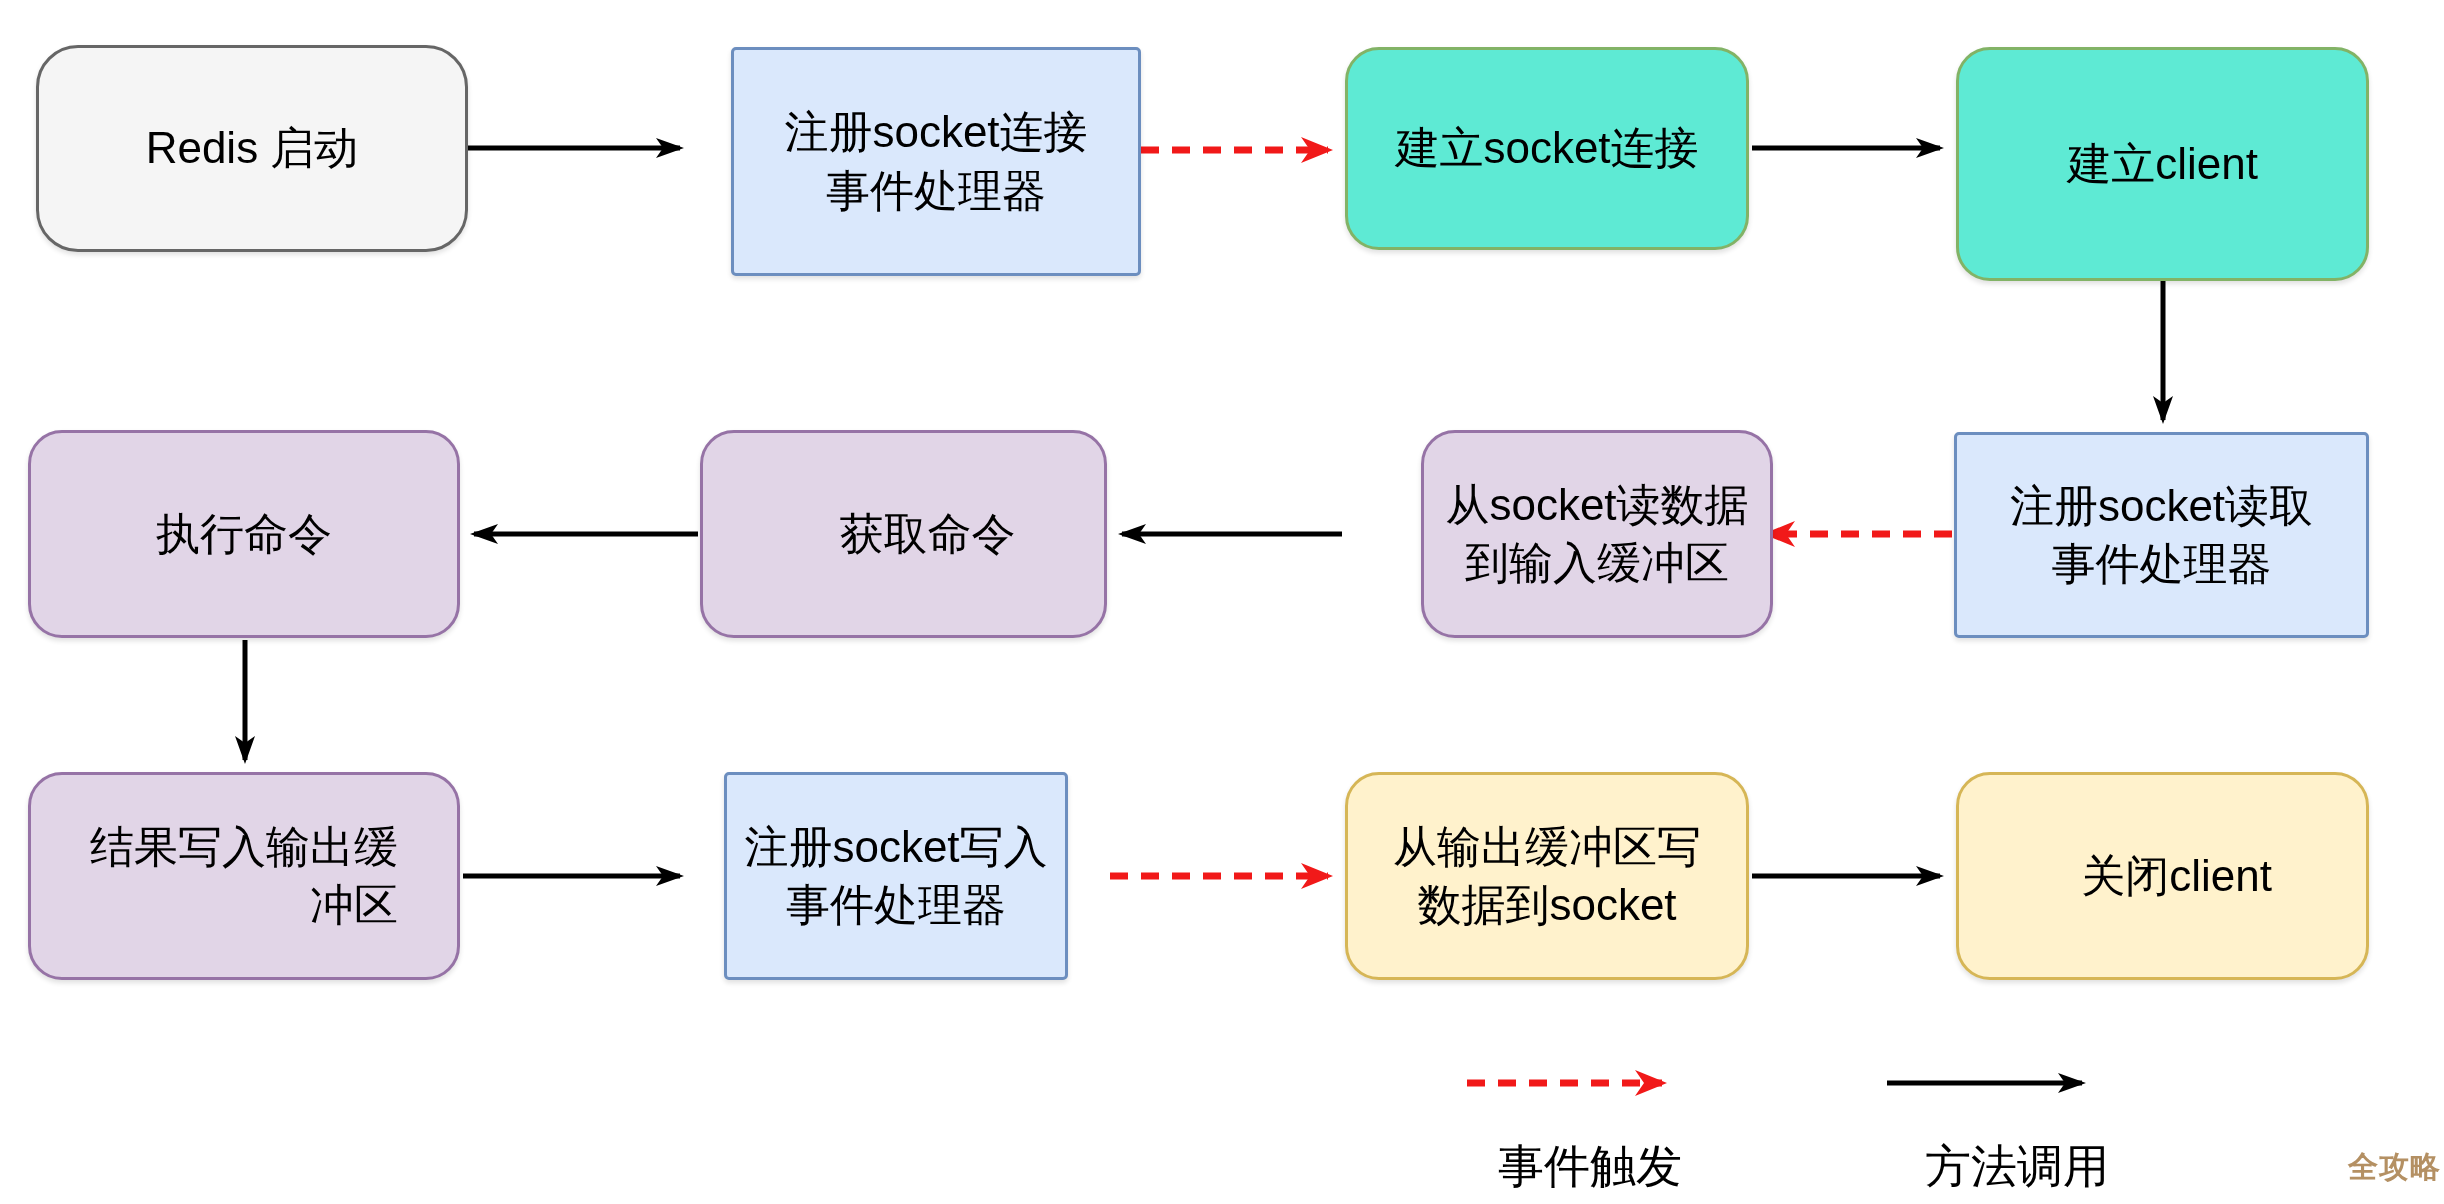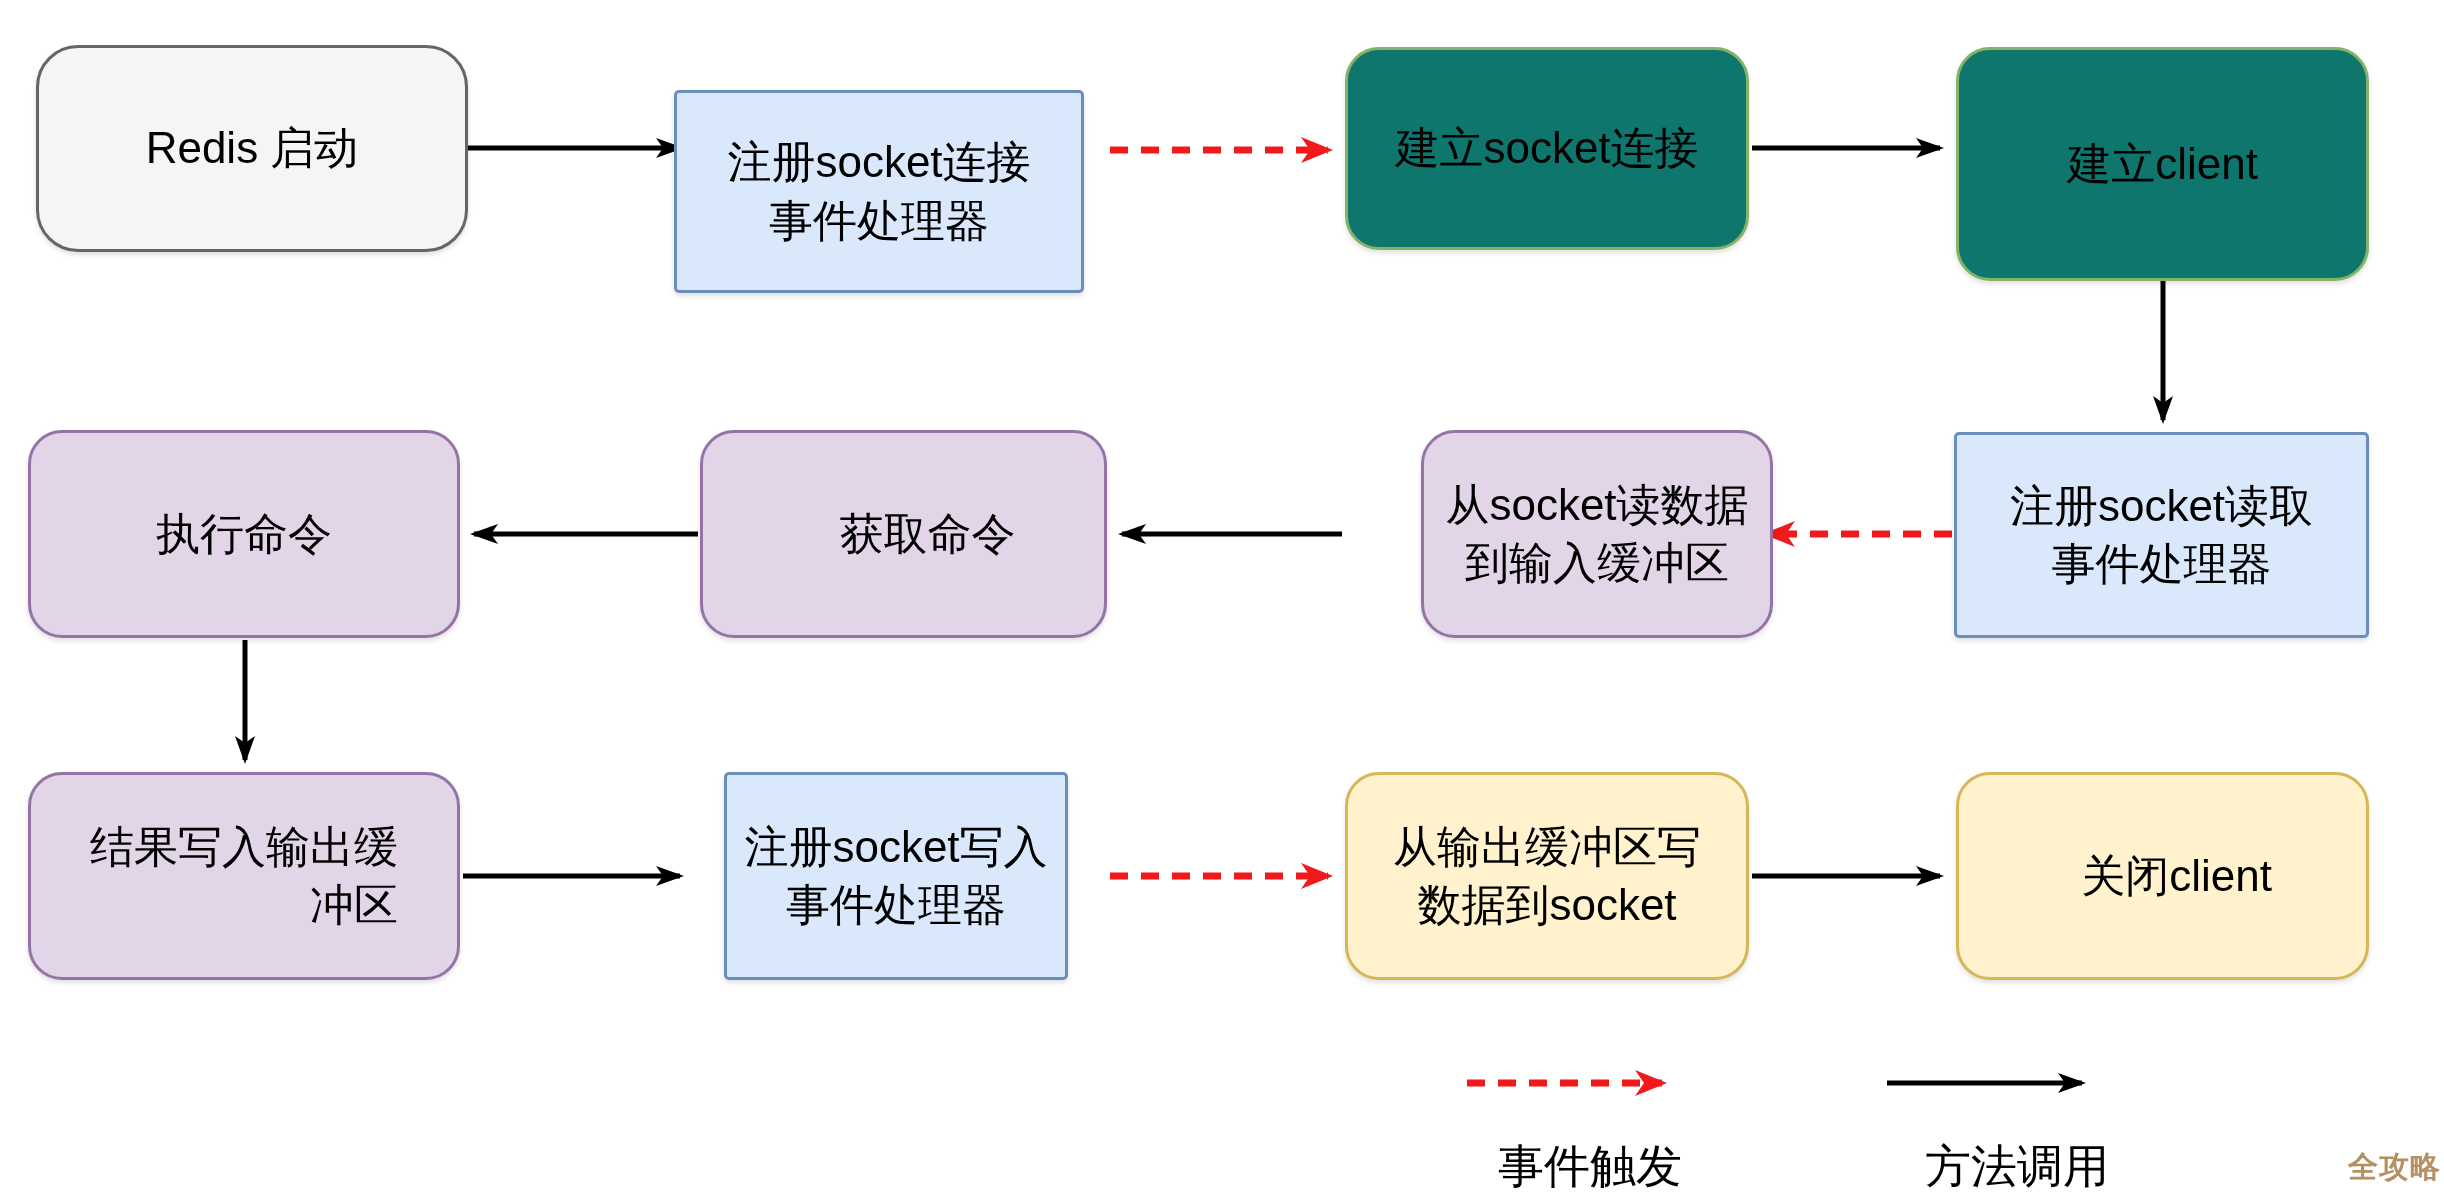--- a/index.html
+++ b/index.html
@@ -29,27 +29,27 @@
     font-size: 44px;
     line-height: 1.32;
     box-shadow: 0 3px 5px rgba(0,0,0,0.12);
   }
   .node .lbl { white-space: pre-line; padding: 0 10px; }
   .rounded  { border-radius: 34px; }
   .rounded-xl { border-radius: 42px; margin-left: 8px; }
   .rect { border-radius: 5px; }
   .c-gray   { background: #f5f5f5; border-color: #666666; }
   .c-blue   { background: #dae8fc; border-color: #6c8ebf; }
-  .c-green  { background: #0f766e; border-color: #82b366; }
+  .c-green  { background: #5eead4; border-color: #82b366; }
   .c-purple { background: #e1d5e7; border-color: #9673a6; }
   .c-yellow { background: #fff2cc; border-color: #d6b656; }
 
   
   #n-redis           { left:   28px; top:  45px; width: 432px; height: 207px; }
-  #n-reg-connect     { left:  674px; top:  47px; width: 410px; height: 203px; margin-top: 43px; }
+  #n-reg-connect     { left:  731px; top:  47px; width: 410px; height: 229px; }
   #n-socket          { left: 1345px; top:  47px; width: 404px; height: 203px; }
   #n-client          { left: 1956px; top:  47px; width: 413px; height: 234px; }
   #n-exec            { left:   28px; top: 430px; width: 432px; height: 208px; }
   #n-get             { left:  700px; top: 430px; width: 407px; height: 208px; padding-left: 48px; }
   #n-read            { left: 1421px; top: 430px; width: 352px; height: 208px; }
   #n-reg-read        { left: 1954px; top: 432px; width: 415px; height: 206px; }
   #n-result          { left:   28px; top: 772px; width: 432px; height: 208px; text-align: right; }
   #n-reg-write       { left:  724px; top: 772px; width: 344px; height: 208px; }
   #n-write-out       { left: 1345px; top: 772px; width: 404px; height: 208px; }
   #n-close           { left: 1956px; top: 772px; width: 413px; height: 208px; padding-left: 28px; }

